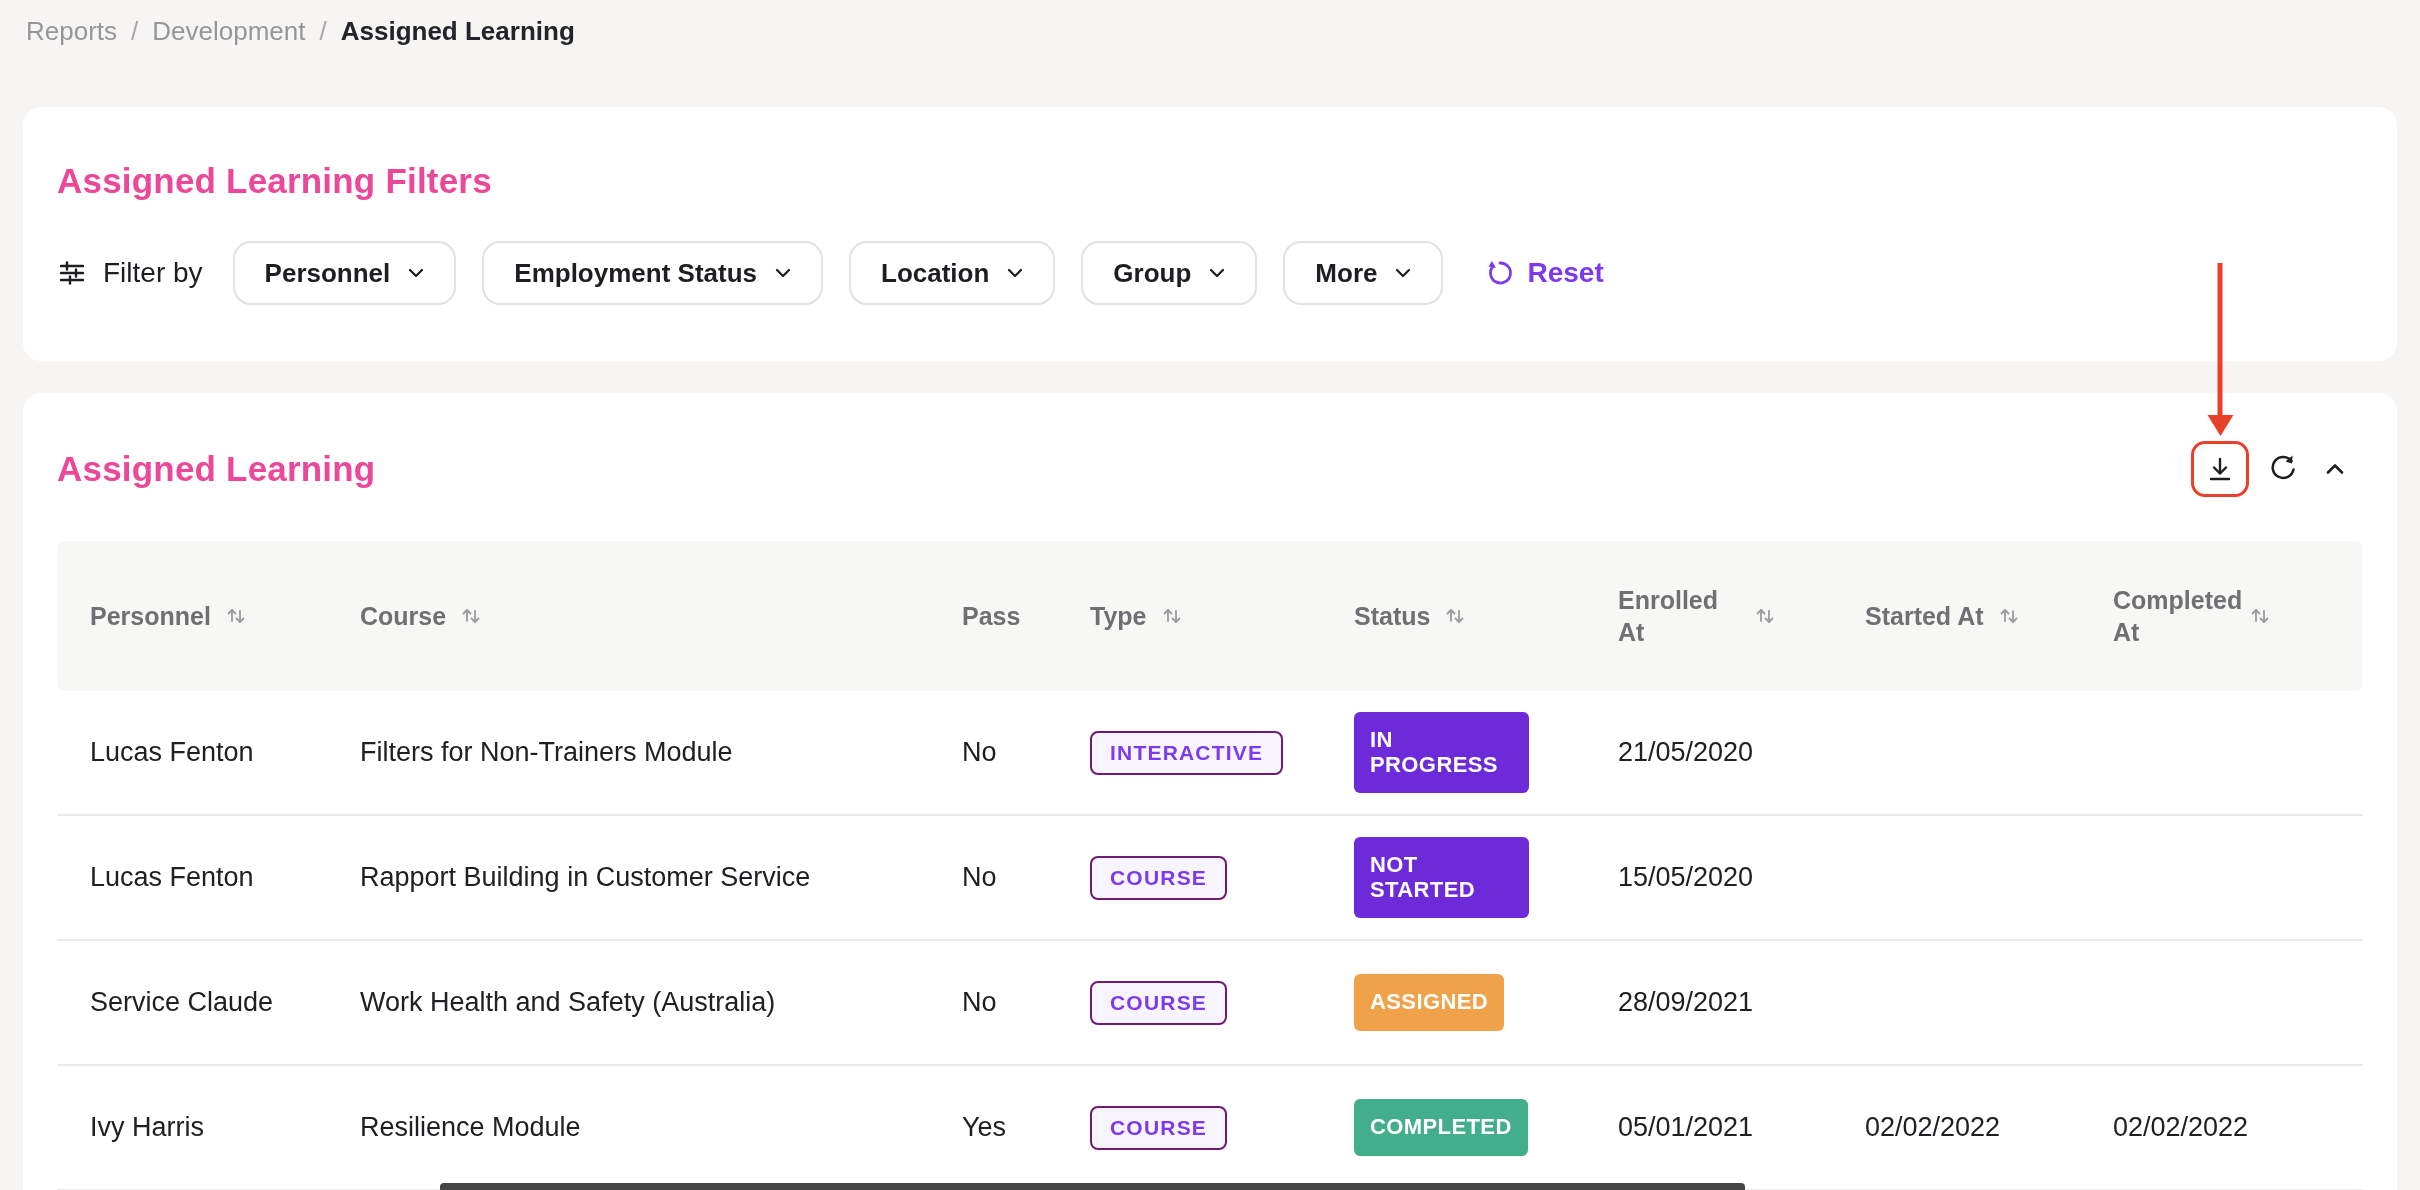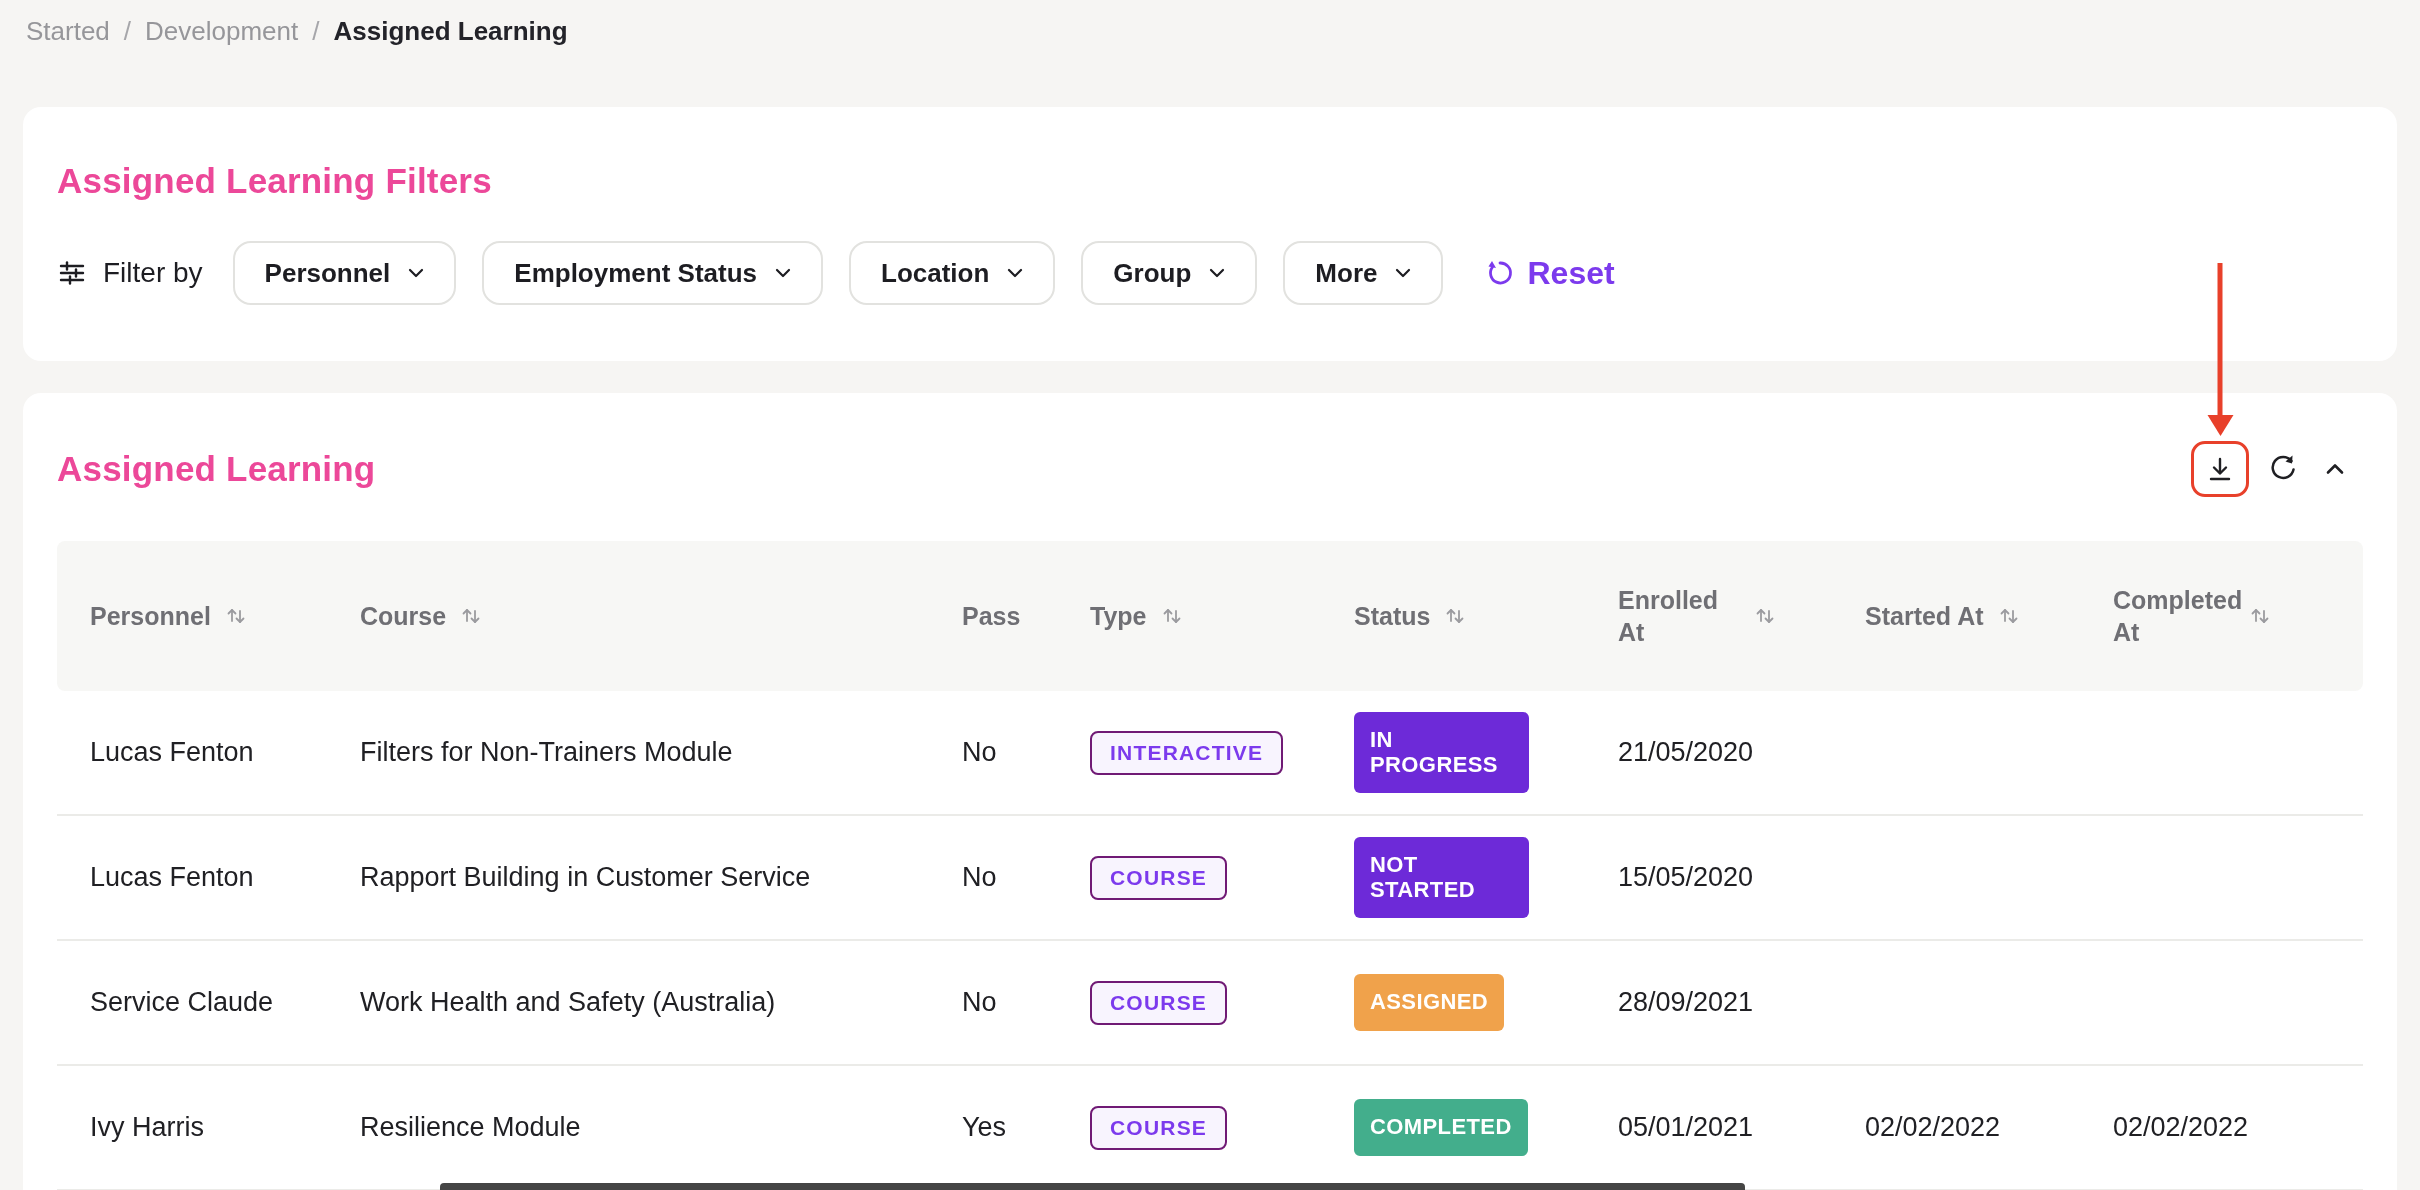--- a/index.html
+++ b/index.html
@@ -25,21 +25,21 @@
   .filters-card { margin-top:60px; padding:54px 34px 56px 34px; }
   .filter-row { display:flex; align-items:center; gap:26px; margin-top:40px; }
   .filter-by { display:inline-flex; align-items:center; gap:16px; font-size:28px; font-weight:400; color:#1d1d22; margin-right:4px; }
   .dropdown {
     display:inline-flex; align-items:center; gap:18px; height:64px; padding:0 30px;
     background:#fff; border:2px solid #e2e2df; border-radius:18px;
     font-family:inherit; font-size:26px; font-weight:700; color:#1d1d22; cursor:pointer;
   }
   .reset-btn {
     display:inline-flex; align-items:center; gap:12px; margin-left:16px;
-    background:none; border:none; font-family:inherit; font-size:32px; font-weight:700;
+    background:none; border:none; font-family:inherit; font-size:28px; font-weight:700;
     color:#7c3aed; cursor:pointer;
   }
 
   
   .table-card { margin-top:32px; padding:48px 34px 0 34px; position:relative; height:840px; }
   .table-head-row { display:flex; justify-content:space-between; align-items:center; }
   .card-actions { display:flex; align-items:center; gap:14px; margin-right:10px; }
   .icon-btn { background:none; border:none; padding:4px; display:inline-flex; align-items:center; cursor:pointer; }
   .ringed { border:3px solid #e8402a; border-radius:14px; padding:10px 11px; }
   .dl-wrap { position:relative; display:inline-flex; }
@@ -85,21 +85,21 @@
   }
 
   svg { display:block; }
 </style>
 </head>
 <body>
 
 <div class="page">
 
   <nav class="breadcrumb">
-    <span class="bc-item">Started</span>
+    <span class="bc-item">Reports</span>
     <span class="bc-sep">/</span>
     <span class="bc-item">Development</span>
     <span class="bc-sep">/</span>
     <span class="bc-item current">Assigned Learning</span>
   </nav>
 
   <section class="card filters-card">
     <h2 class="card-title">Assigned Learning Filters</h2>
     <div class="filter-row">
       <span class="filter-by">

